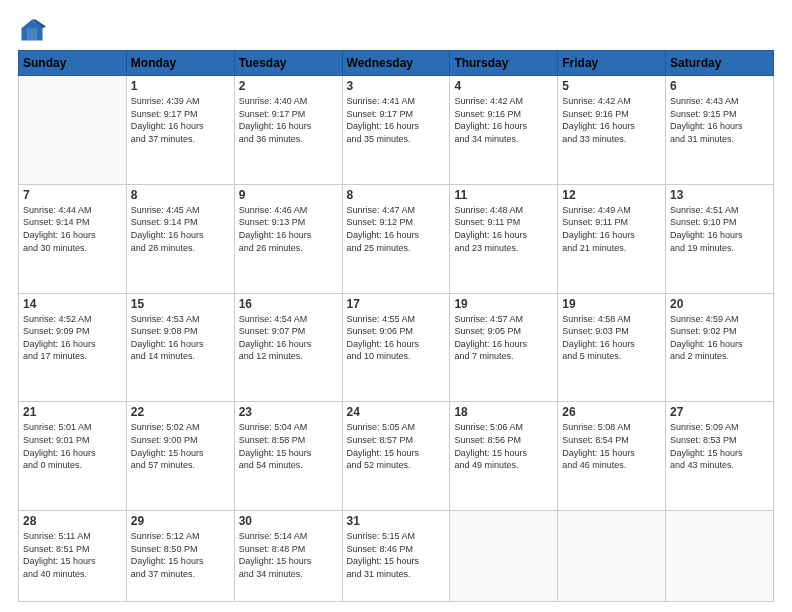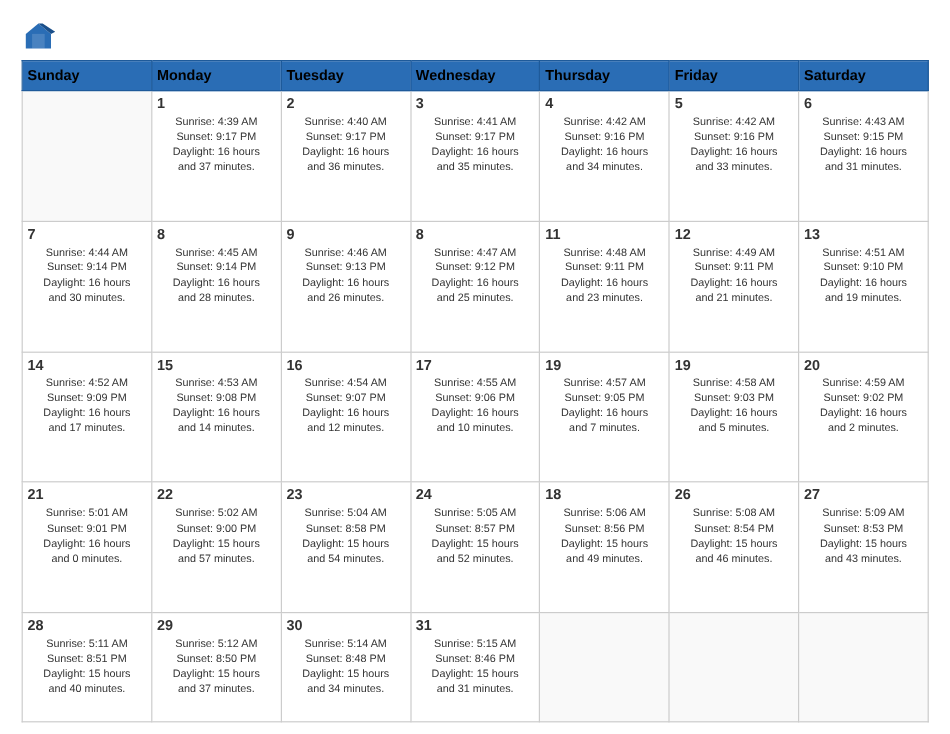--- a/index.html
+++ b/index.html
@@ -89,21 +89,20 @@
       font-size: 12px;
       font-weight: bold;
       color: #333;
       display: block;
       margin-bottom: 2px;
     }
     .day-info {
       font-size: 9px;
       color: #333;
       line-height: 1.4;
-      text-align: center;
     }
     td.empty {
       background: #f9f9f9;
     }
   </style>
 </head>
 <body>
 
 <div class="page">
   <div class="header">

